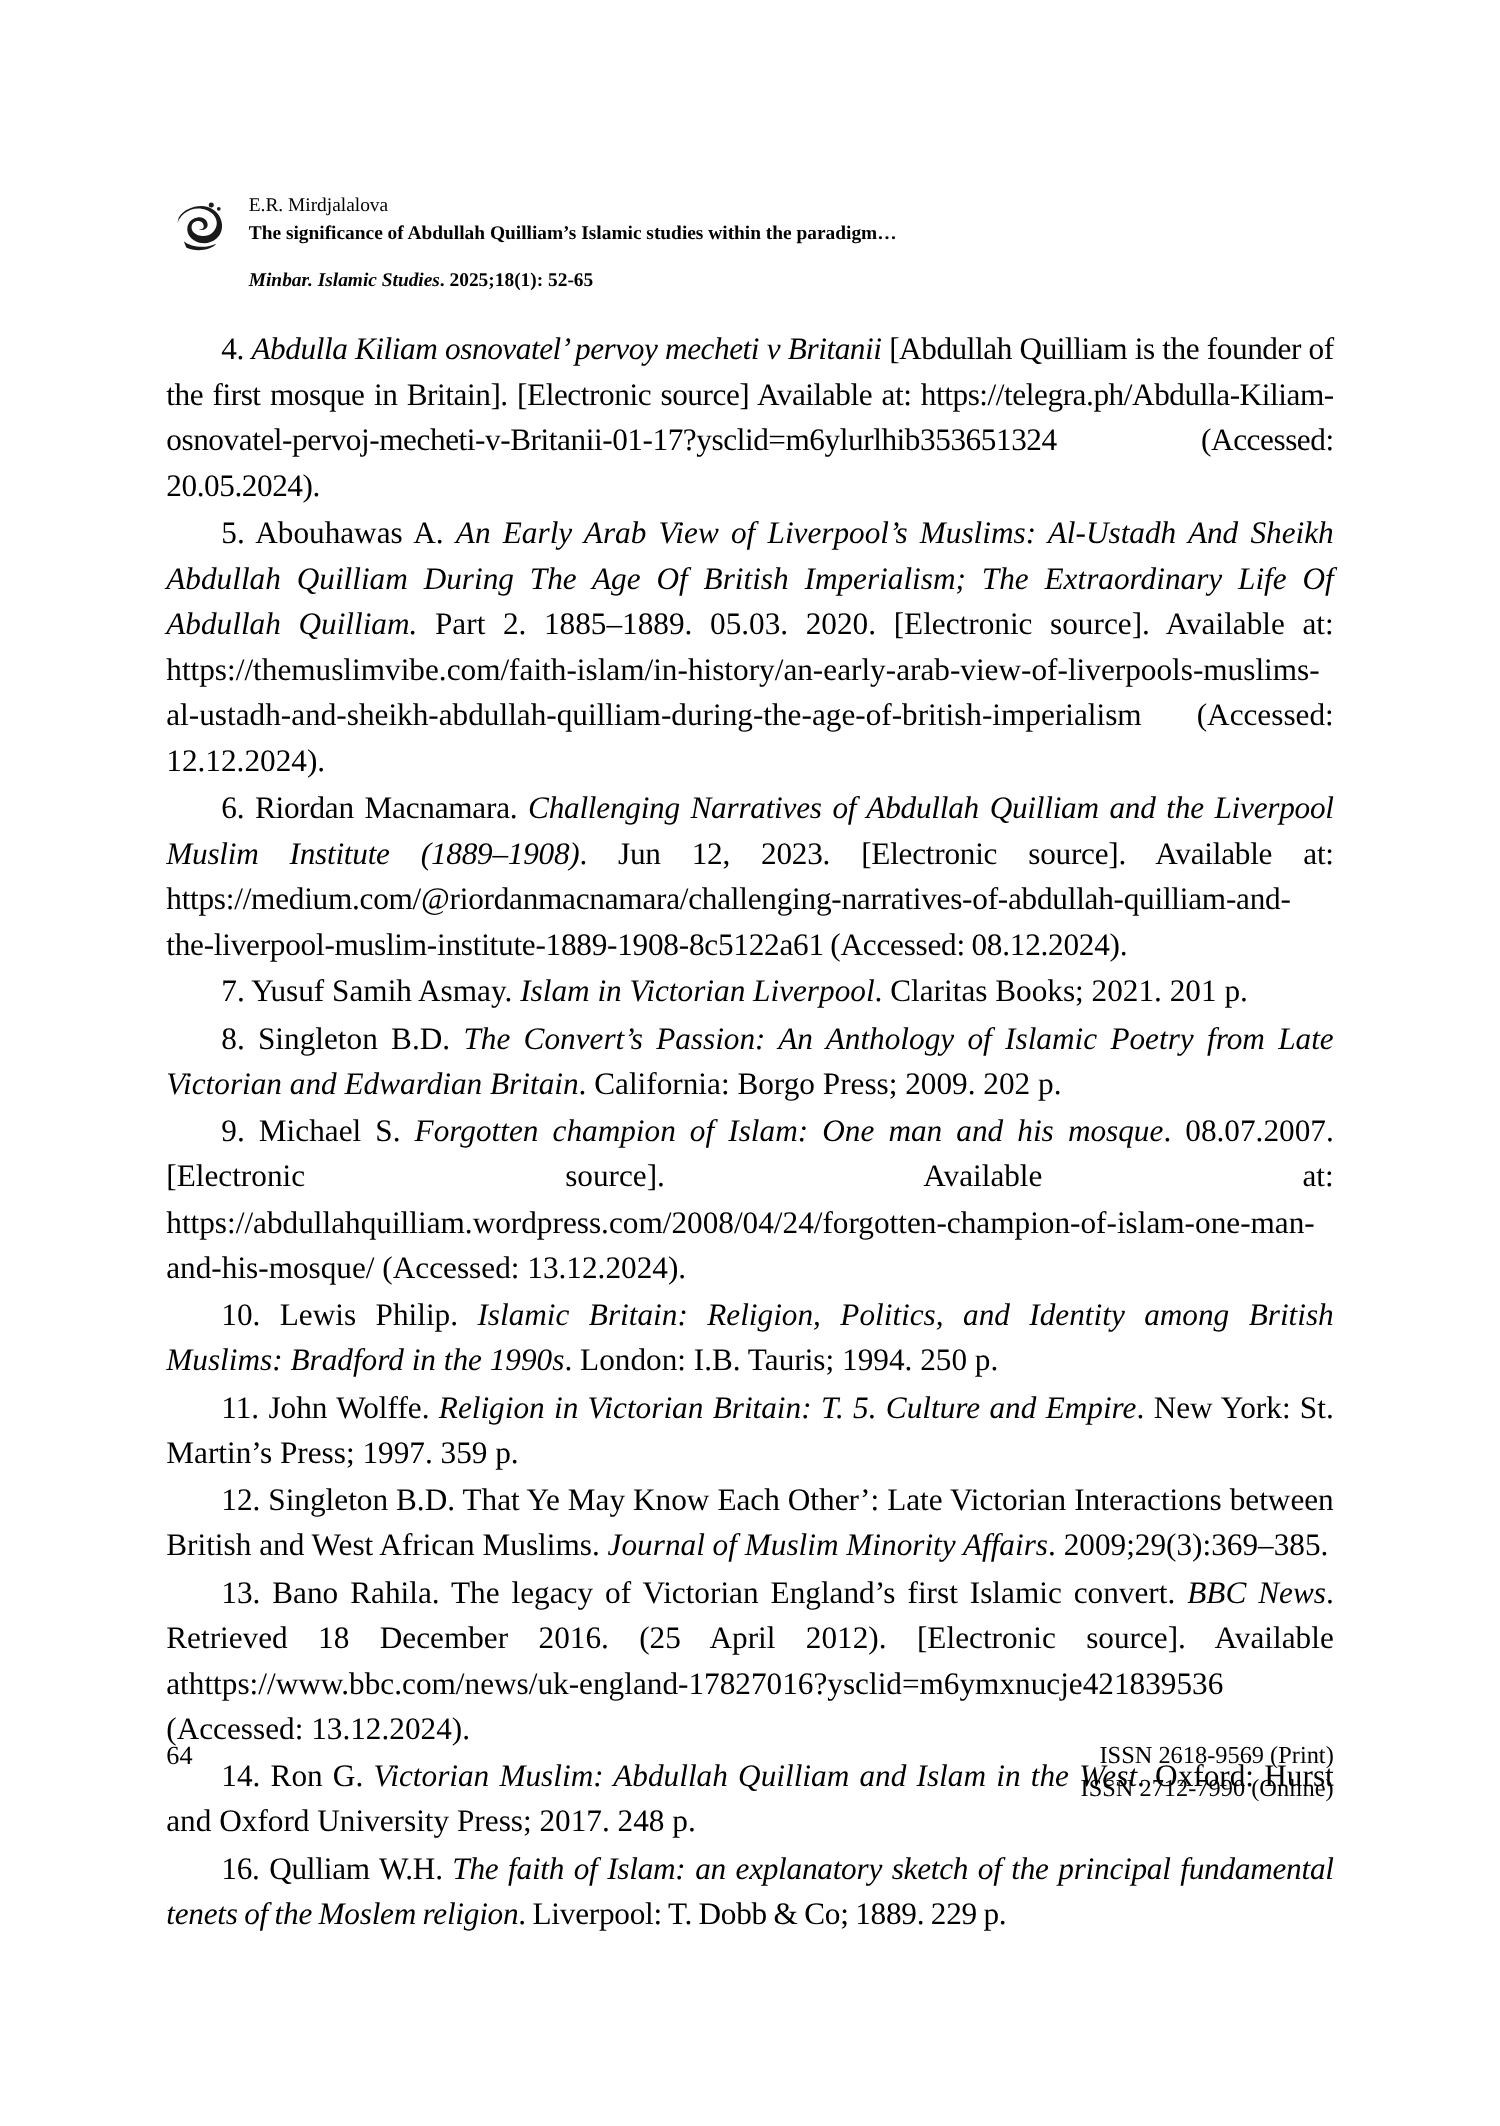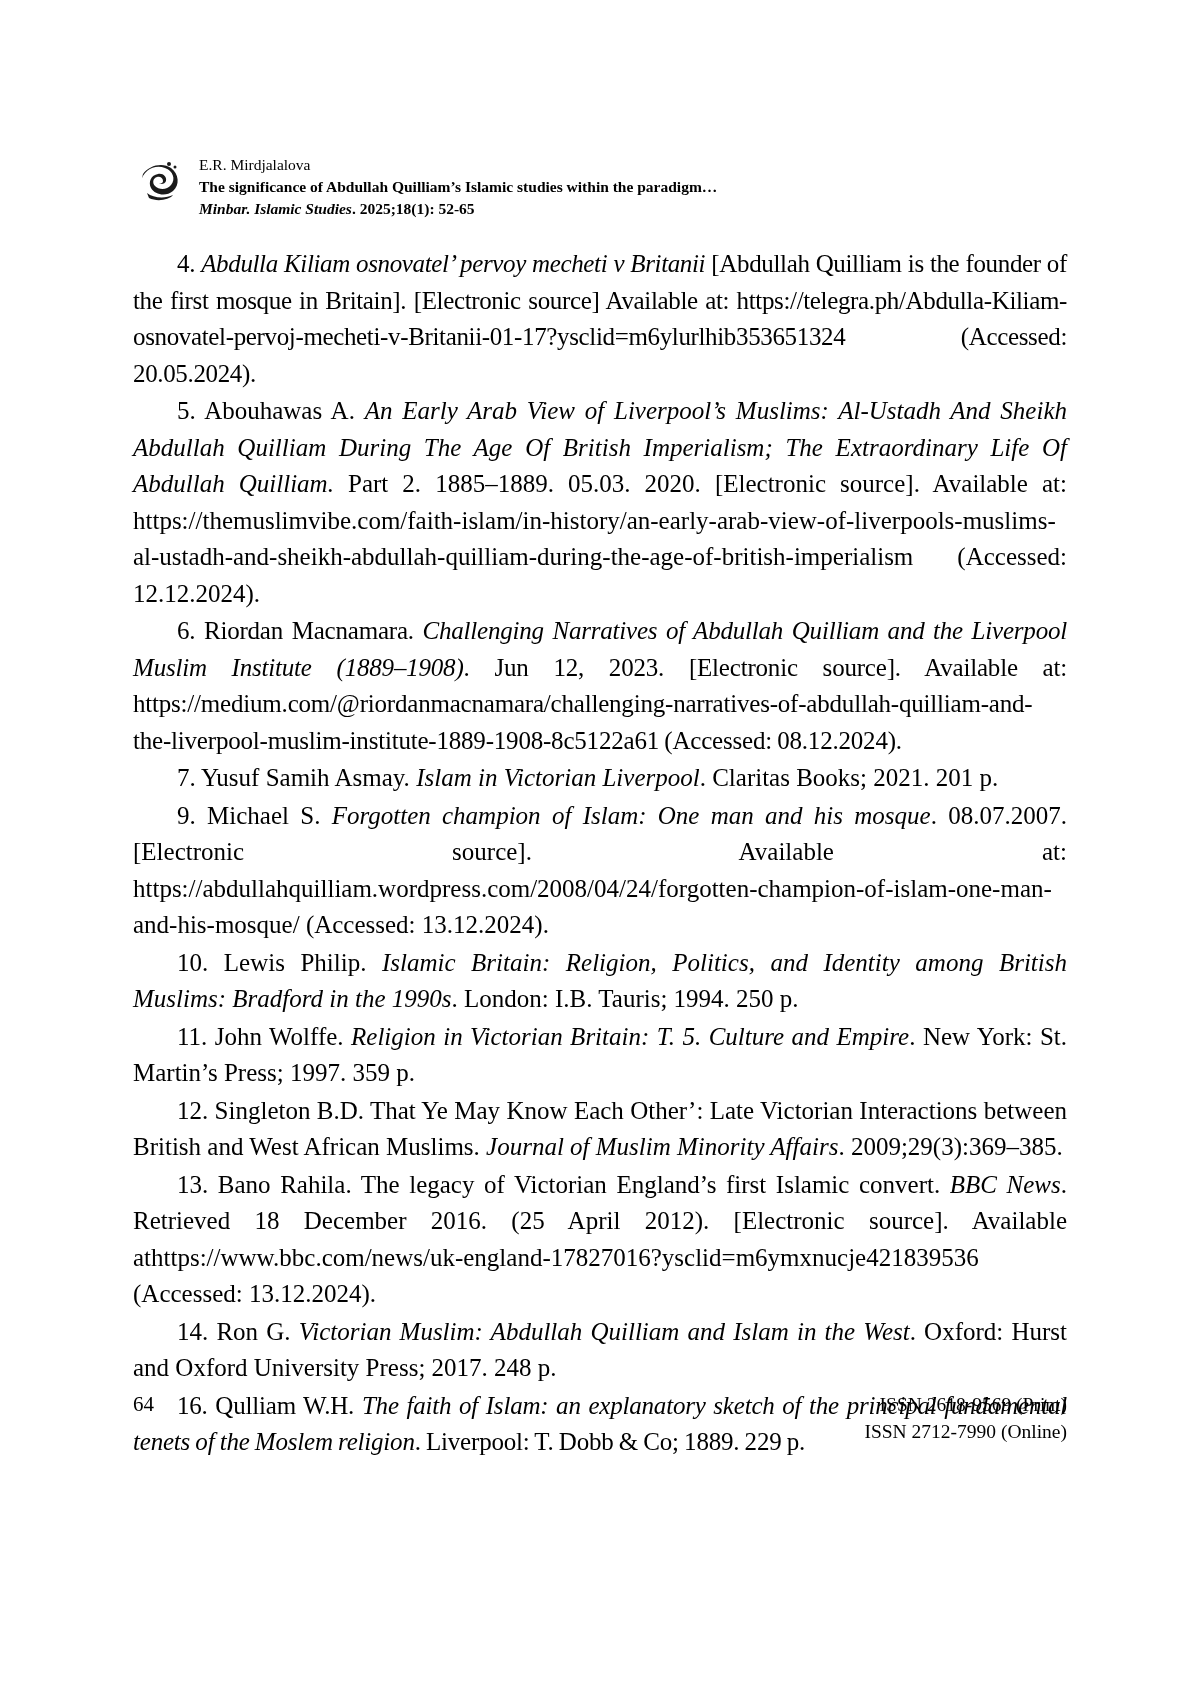--- a/index.html
+++ b/index.html
@@ -42,21 +42,21 @@
   .runhead-logo svg { display: block; }
   .runhead-lines {
     font-family: "Liberation Serif", serif;
     font-size: 15.5px;
     line-height: 1.42;
     font-weight: bold;
     padding-top: 4px;
   }
   .runhead-lines .l1 { font-weight: normal; }
   .runhead-lines .l2 { font-weight: bold; }
-  .runhead-lines .l3 { font-weight: bold; font-style: italic; }
+  .runhead-lines .l3 { font-weight: bold; font-style: italic; margin-top: 16px; }
   .runhead-lines .l3 .vol { font-style: normal; font-weight: bold; }
 
   
   .refs {
     font-size: 25px;
     line-height: 1.46;
     text-align: justify;
     text-justify: inter-word;
   }
   .ref {
@@ -111,20 +111,21 @@
         <span>Minbar. Islamic Studies</span><span class="vol">. 2025;18(1): 52-65</span>
       </div>
     </div>
   </div>
 
   <div class="refs" id="refs">
       <p class="ref tight" id="ref-4"><span>4. </span><i>Abdulla Kiliam osnovatel’ pervoy mecheti v Britanii</i><span> [Abdullah Quilliam is the founder of the first mosque in Britain]. [Electronic source] Available at: https://telegra.ph/Abdulla-Kiliam-osnovatel-pervoj-mecheti-v-Britanii-01-17?ysclid=m6ylurlhib353651324 (Accessed: 20.05.2024).</span></p>
       <p class="ref" id="ref-5"><span>5. Abouhawas A. </span><i>An Early Arab View of Liverpool’s Muslims: Al-Ustadh And Sheikh Abdullah Quilliam During The Age Of British Imperialism; The Extraordinary Life Of Abdullah Quilliam.</i><span> Part 2. 1885–1889. 05.03. 2020. [Electronic source]. Available at: https://themuslimvibe.com/faith-islam/in-history/an-early-arab-view-of-liverpools-muslims-al-ustadh-and-sheikh-abdullah-quilliam-during-the-age-of-british-imperialism (Accessed: 12.12.2024).</span></p>
       <p class="ref tight2" id="ref-6"><span>6. Riordan Macnamara. </span><i>Challenging Narratives of Abdullah Quilliam and the Liverpool Muslim Institute (1889–1908)</i><span>. Jun 12, 2023. [Electronic source]. Available at: https://medium.com/@riordanmacnamara/challenging-narratives-of-abdullah-quilliam-and-the-liverpool-muslim-institute-1889-1908-8c5122a61 (Accessed: 08.12.2024).</span></p>
       <p class="ref" id="ref-7"><span>7. Yusuf Samih Asmay. </span><i>Islam in Victorian Liverpool</i><span>. Claritas Books; 2021. 201 p.</span></p>
+      <p class="ref" id="ref-8"><span>8. Singleton B.D. </span><i>The Convert’s Passion: An Anthology of Islamic Poetry from Late Victorian and Edwardian Britain</i><span>. California: Borgo Press; 2009. 202 p.</span></p>
       <p class="ref" id="ref-9"><span>9. Michael S. </span><i>Forgotten champion of Islam: One man and his mosque</i><span>. 08.07.2007. [Electronic source]. Available at: https://abdullahquilliam.wordpress.com/2008/04/24/forgotten-champion-of-islam-one-man-and-his-mosque/ (Accessed: 13.12.2024).</span></p>
       <p class="ref" id="ref-10"><span>10. Lewis Philip. </span><i>Islamic Britain: Religion, Politics, and Identity among British Muslims: Bradford in the 1990s</i><span>. London: I.B. Tauris; 1994. 250 p.</span></p>
       <p class="ref" id="ref-11"><span>11. John Wolffe. </span><i>Religion in Victorian Britain: T. 5. Culture and Empire</i><span>. New York: St. Martin’s Press; 1997. 359 p.</span></p>
       <p class="ref" id="ref-12"><span>12. Singleton B.D. That Ye May Know Each Other’: Late Victorian Interactions between British and West African Muslims. </span><i>Journal of Muslim Minority Affairs</i><span>. 2009;29(3):369–385.</span></p>
       <p class="ref" id="ref-13"><span>13. Bano Rahila. The legacy of Victorian England’s first Islamic convert. </span><i>BBC News</i><span>. Retrieved 18 December 2016. (25 April 2012). [Electronic source]. Available athttps://www.bbc.com/news/uk-england-17827016?ysclid=m6ymxnucje421839536  (Accessed: 13.12.2024).</span></p>
       <p class="ref" id="ref-14"><span>14. Ron G. </span><i>Victorian Muslim: Abdullah Quilliam and Islam in the West</i><span>. Oxford: Hurst and Oxford University Press; 2017. 248 p.</span></p>
       <p class="ref tight2" id="ref-16"><span>16. Qulliam W.H. </span><i>The faith of Islam: an explanatory sketch of the principal fundamental tenets of the Moslem religion</i><span>. Liverpool: T. Dobb &amp; Co; 1889. 229 p.</span></p>
     </div>
 
   <div class="footer">

